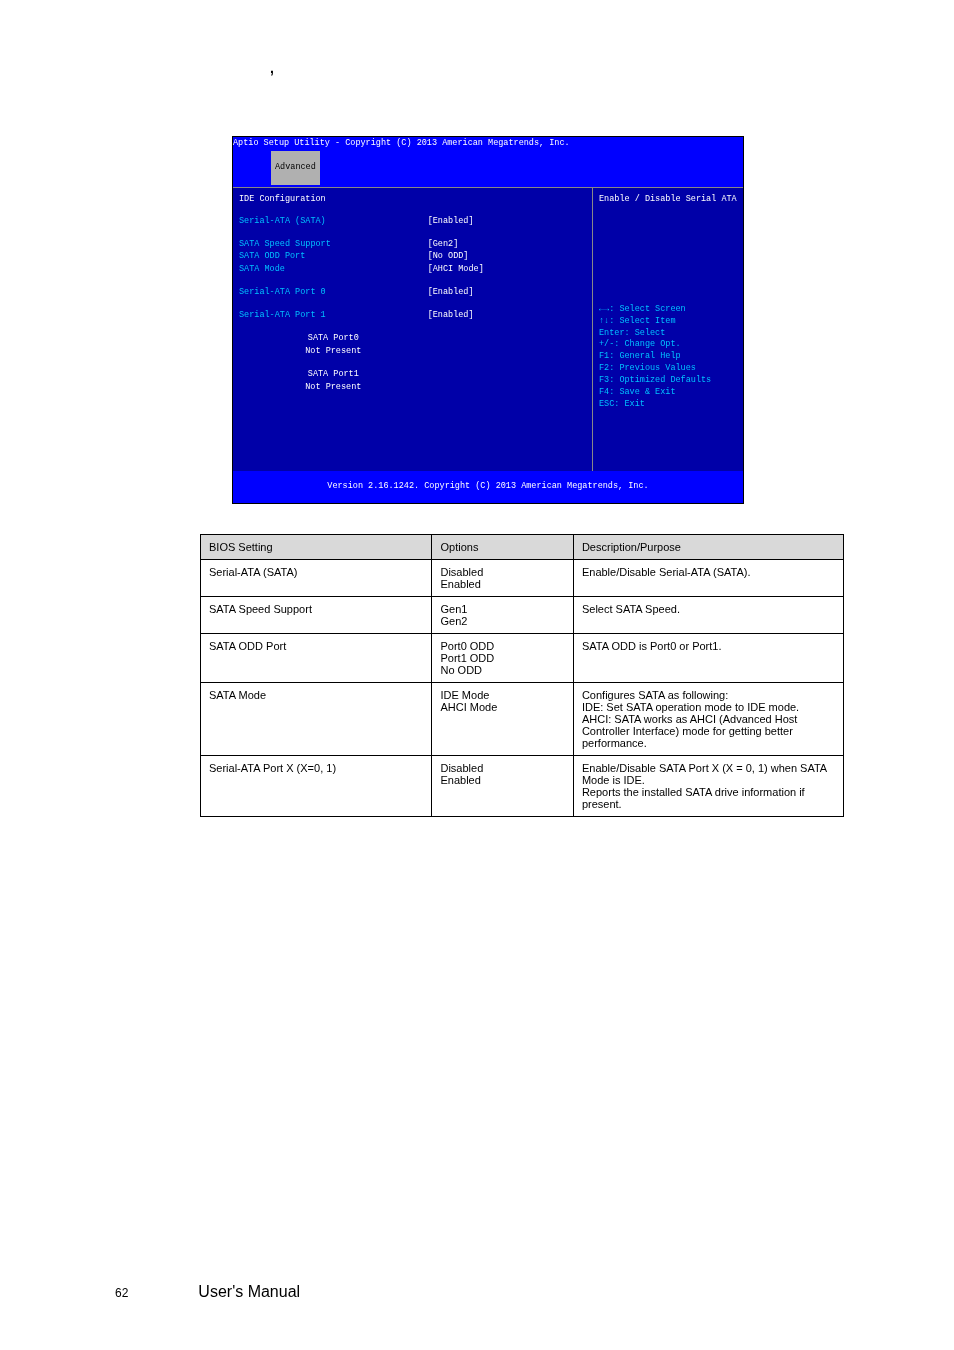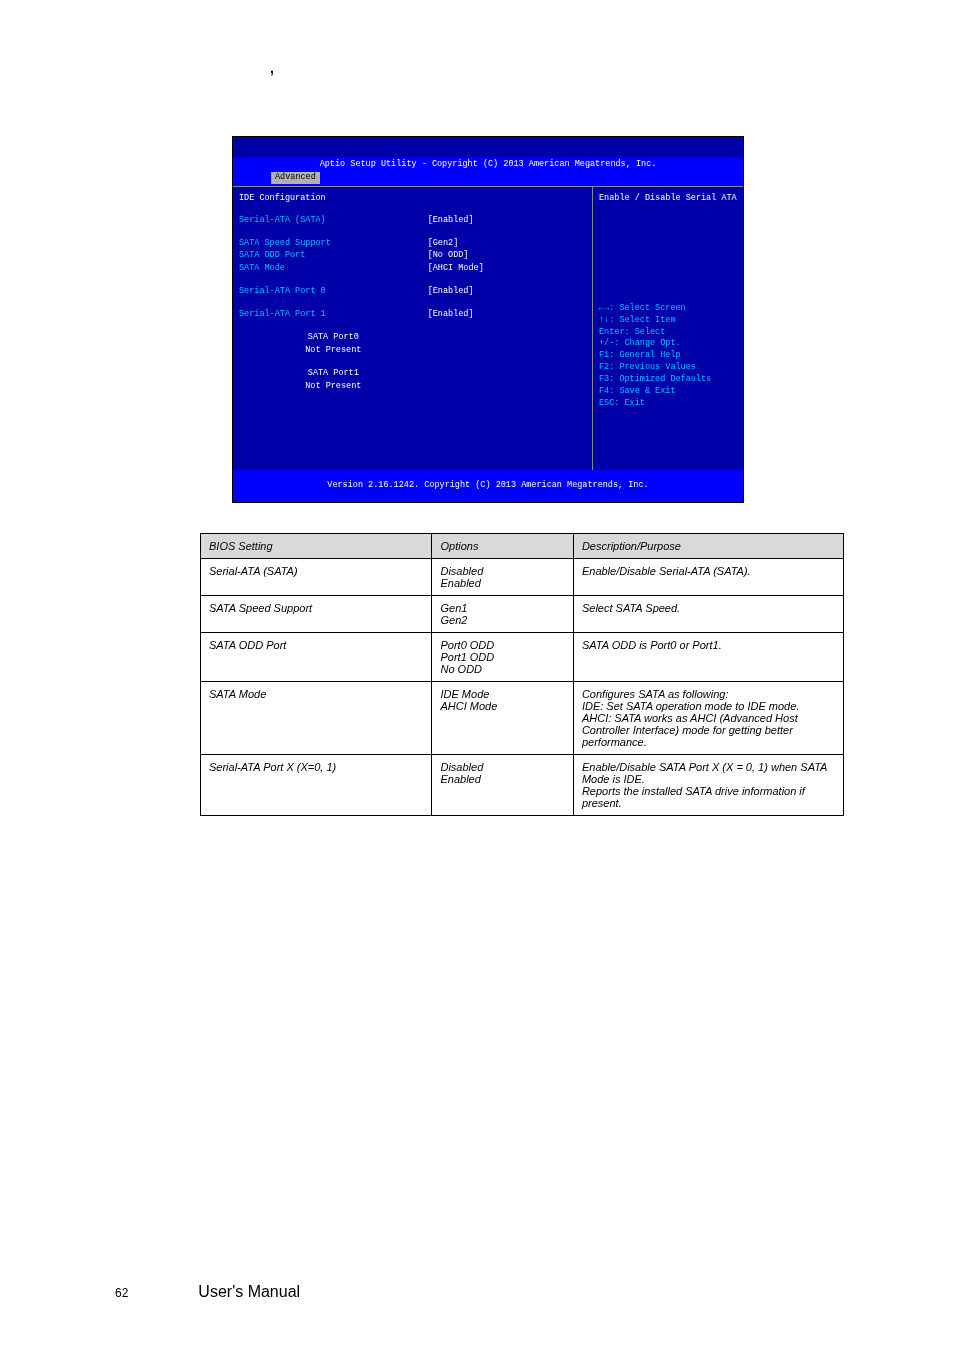--- a/index.html
+++ b/index.html
@@ -25,34 +25,33 @@
     margin-left: 32px;
     background: #0000a8;
     font-family: "Courier New", monospace;
     font-size: 8.5px;
     line-height: 1.4;
     color: #ffffff;
     border: 1px solid #000;
   }
   .bios-topbar {
     background: #0000ff;
-    text-align: center;
+    text-align: left;
     padding: 1px 0;
     color: #fff;
-    margin-top: 21px;
   }
   .bios-tabbar {
     background: #0000ff;
     padding: 0 0 2px 38px;
   }
   .bios-tab {
     display: inline-block;
     background: #b0b0b0;
     color: #000;
-    padding: 0 4px;
+    padding: 11px 4px;
   }
   .bios-body {
     display: flex;
     border-top: 1px solid #888;
   }
   .bios-left {
     flex: 1;
     padding: 6px 10px 60px 6px;
     border-right: 1px solid #888;
   }
@@ -78,21 +77,20 @@
     padding: 10px 0;
     color: #fff;
   }
 
   .options-table {
     margin-top: 30px;
     width: 100%;
     border-collapse: collapse;
     font-size: 11px;
     color: #000;
-    font-style: italic;
   }
   .options-table th, .options-table td {
     border: 1px solid #000;
     padding: 6px 8px;
     text-align: left;
     vertical-align: top;
   }
   .options-table th { background: #d9d9d9; font-weight: normal; }
   .options-table td.name { width: 36%; }
   .options-table td.opts { width: 22%; }

